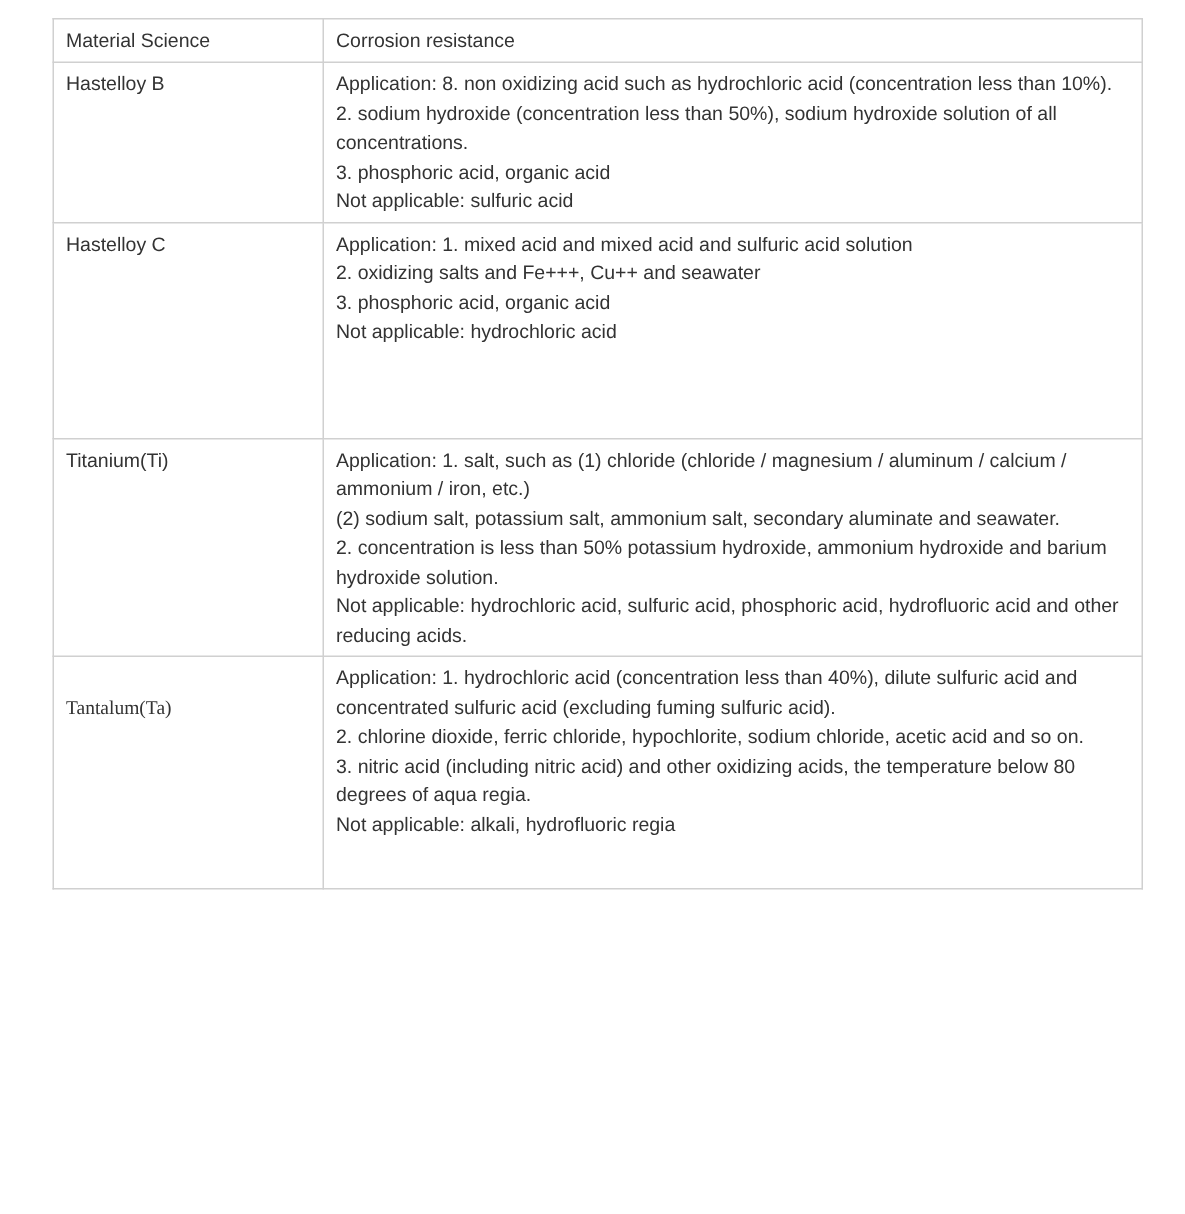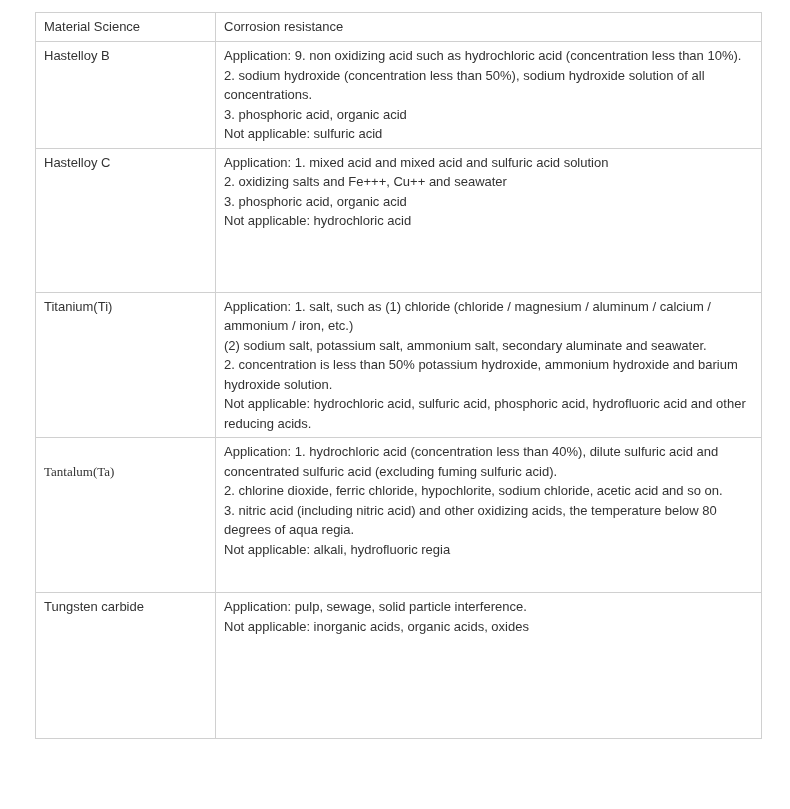--- a/index.html
+++ b/index.html
@@ -58,21 +58,21 @@
     <thead>
       <tr>
         <th>Material Science</th>
         <th>Corrosion resistance</th>
       </tr>
     </thead>
     <tbody id="table-body">
         <tr>
           <td class="material-cell">Hastelloy B</td>
           <td class="corrosion-cell">
-            <div>Application: 9. non oxidizing acid such as hydrochloric acid (concentration less than 10%).</div>
+            <div>Application: 8. non oxidizing acid such as hydrochloric acid (concentration less than 10%).</div>
             <div>2. sodium hydroxide (concentration less than 50%), sodium hydroxide solution of all concentrations.</div>
             <div>3. phosphoric acid, organic acid</div>
             <div>Not applicable: sulfuric acid</div>
           </td>
         </tr>
         <tr>
           <td class="material-cell">Hastelloy C</td>
           <td class="corrosion-cell">
             <div>Application: 1. mixed acid and mixed acid and sulfuric acid solution</div>
             <div>2. oxidizing salts and Fe+++, Cu++ and seawater</div>
@@ -91,22 +91,15 @@
         </tr>
         <tr>
           <td class="material-cell">Tantalum(Ta)</td>
           <td class="corrosion-cell">
             <div>Application: 1. hydrochloric acid (concentration less than 40%), dilute sulfuric acid and concentrated sulfuric acid (excluding fuming sulfuric acid).</div>
             <div>2. chlorine dioxide, ferric chloride, hypochlorite, sodium chloride, acetic acid and so on.</div>
             <div>3. nitric acid (including nitric acid) and other oxidizing acids, the temperature below 80 degrees of aqua regia.</div>
             <div>Not applicable: alkali, hydrofluoric regia</div>
           </td>
         </tr>
-        <tr>
-          <td class="material-cell">Tungsten carbide</td>
-          <td class="corrosion-cell">
-            <div>Application: pulp, sewage, solid particle interference.</div>
-            <div>Not applicable: inorganic acids, organic acids, oxides</div>
-          </td>
-        </tr>
       </tbody>
   </table>
 </div>
 
 </body></html>

